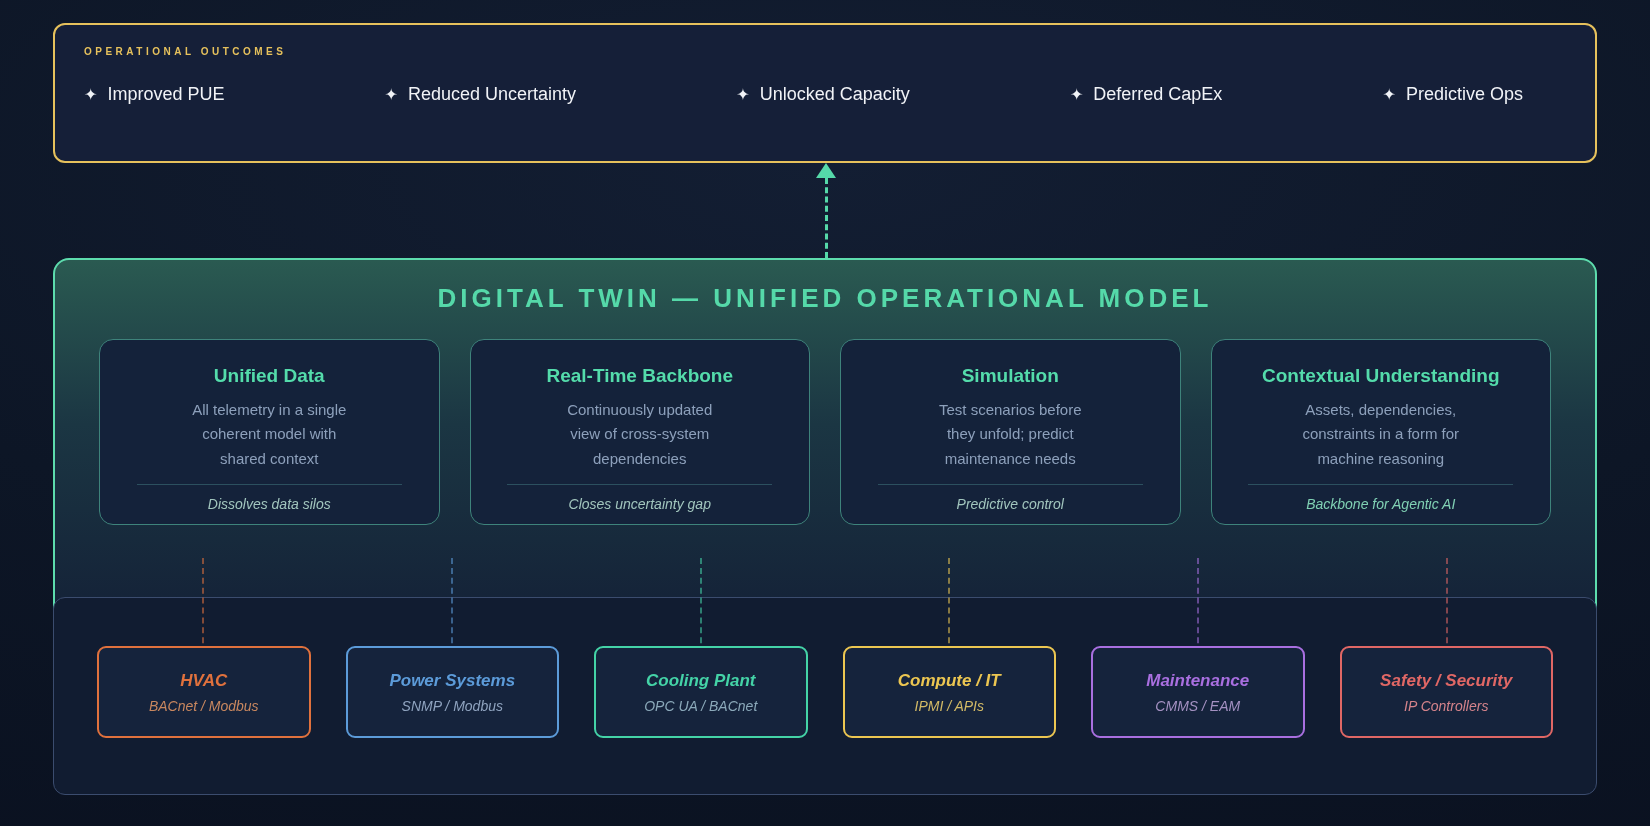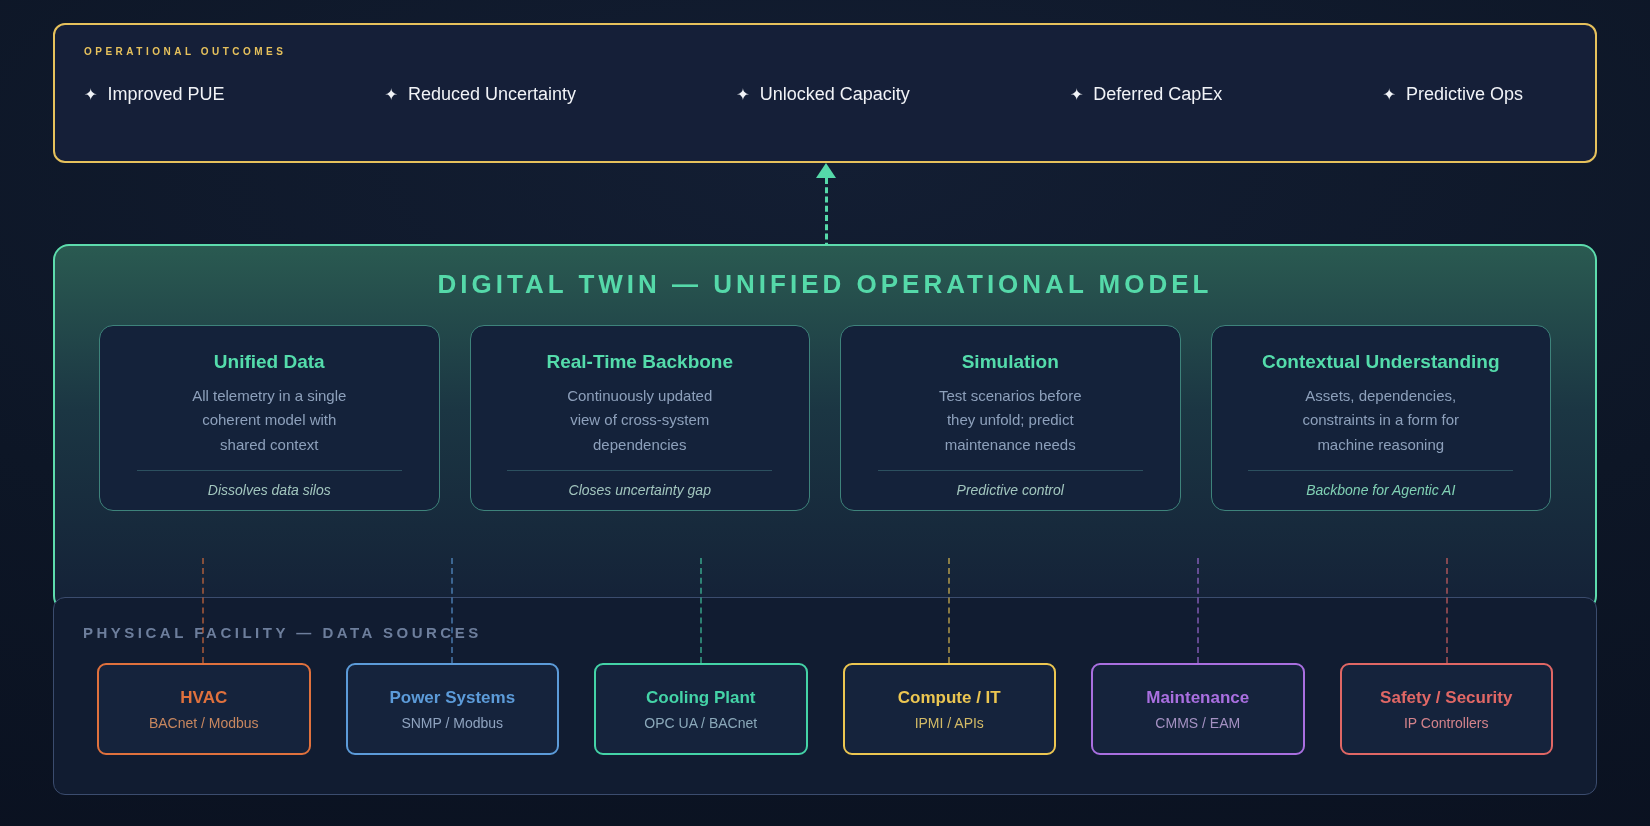--- a/index.html
+++ b/index.html
@@ -46,21 +46,21 @@
     border-right:10px solid transparent;
     border-bottom:15px solid var(--accent,#4fd6a8);
   }
   .flow-arrow .shaft {
     position:absolute; top:15px; bottom:0; left:8.5px;
     border-left:3px dashed var(--accent,#4fd6a8);
   }
 
   
   .twin {
-    position:absolute; left:53px; right:53px; top:244px; height:368px;
+    position:absolute; left:53px; right:53px; top:258px; height:368px;
     border:2px solid var(--accent,#5ddcad);
     border-radius:16px;
     background: linear-gradient(180deg, #2a5a51 0%, #1b3643 45%, #142137 100%);
   }
   .twin-title {
     text-align:center; margin-top:23px;
     font-size:26px; font-weight:bold; letter-spacing:4px;
     color:#55d9a9;
   }
   .twin-cards {
@@ -112,20 +112,21 @@
     display:flex; gap:35px; padding:0 43px; margin-top:22px;
     position:relative; z-index:4;
   }
   .src-card {
     flex:1; height:92px;
     background:#15233c;
     border:2px solid var(--accent,#888);
     border-radius:9px;
     display:flex; flex-direction:column; align-items:center; justify-content:center;
     gap:7px;
+    font-style:italic;
   }
   .src-title { font-size:17px; font-weight:bold; color:var(--accent,#fff); }
   .src-sub { font-size:14px; color:var(--accent,#98a8c0); }
 </style>
 </head>
 <body>
 
 <div class="stage">
 
   <section class="outcomes" style="--accent: #e6c15c;">
@@ -203,21 +204,20 @@
   </section>
 
   <div class="connector" style="left: 202px; --accent: #e0713d;"></div>
   <div class="connector" style="left: 451px; --accent: #5c9bd9;"></div>
   <div class="connector" style="left: 700px; --accent: #44d3a7;"></div>
   <div class="connector" style="left: 948px; --accent: #ecc651;"></div>
   <div class="connector" style="left: 1197px; --accent: #a96fe0;"></div>
   <div class="connector" style="left: 1446px; --accent: #e06765;"></div>
 
   <section class="sources">
-    <div class="sources-label">PHYSICAL FACILITY — DATA SOURCES</div>
     <div class="source-cards">
 
       <div class="src-card" style="--accent: #e0713d;">
         <div class="src-title">HVAC</div>
         <div class="src-sub" style="--accent: #c8875f;">BACnet / Modbus</div>
       </div>
 
       <div class="src-card" style="--accent: #5c9bd9;">
         <div class="src-title">Power Systems</div>
         <div class="src-sub" style="--accent: #8fa3bf;">SNMP / Modbus</div>

